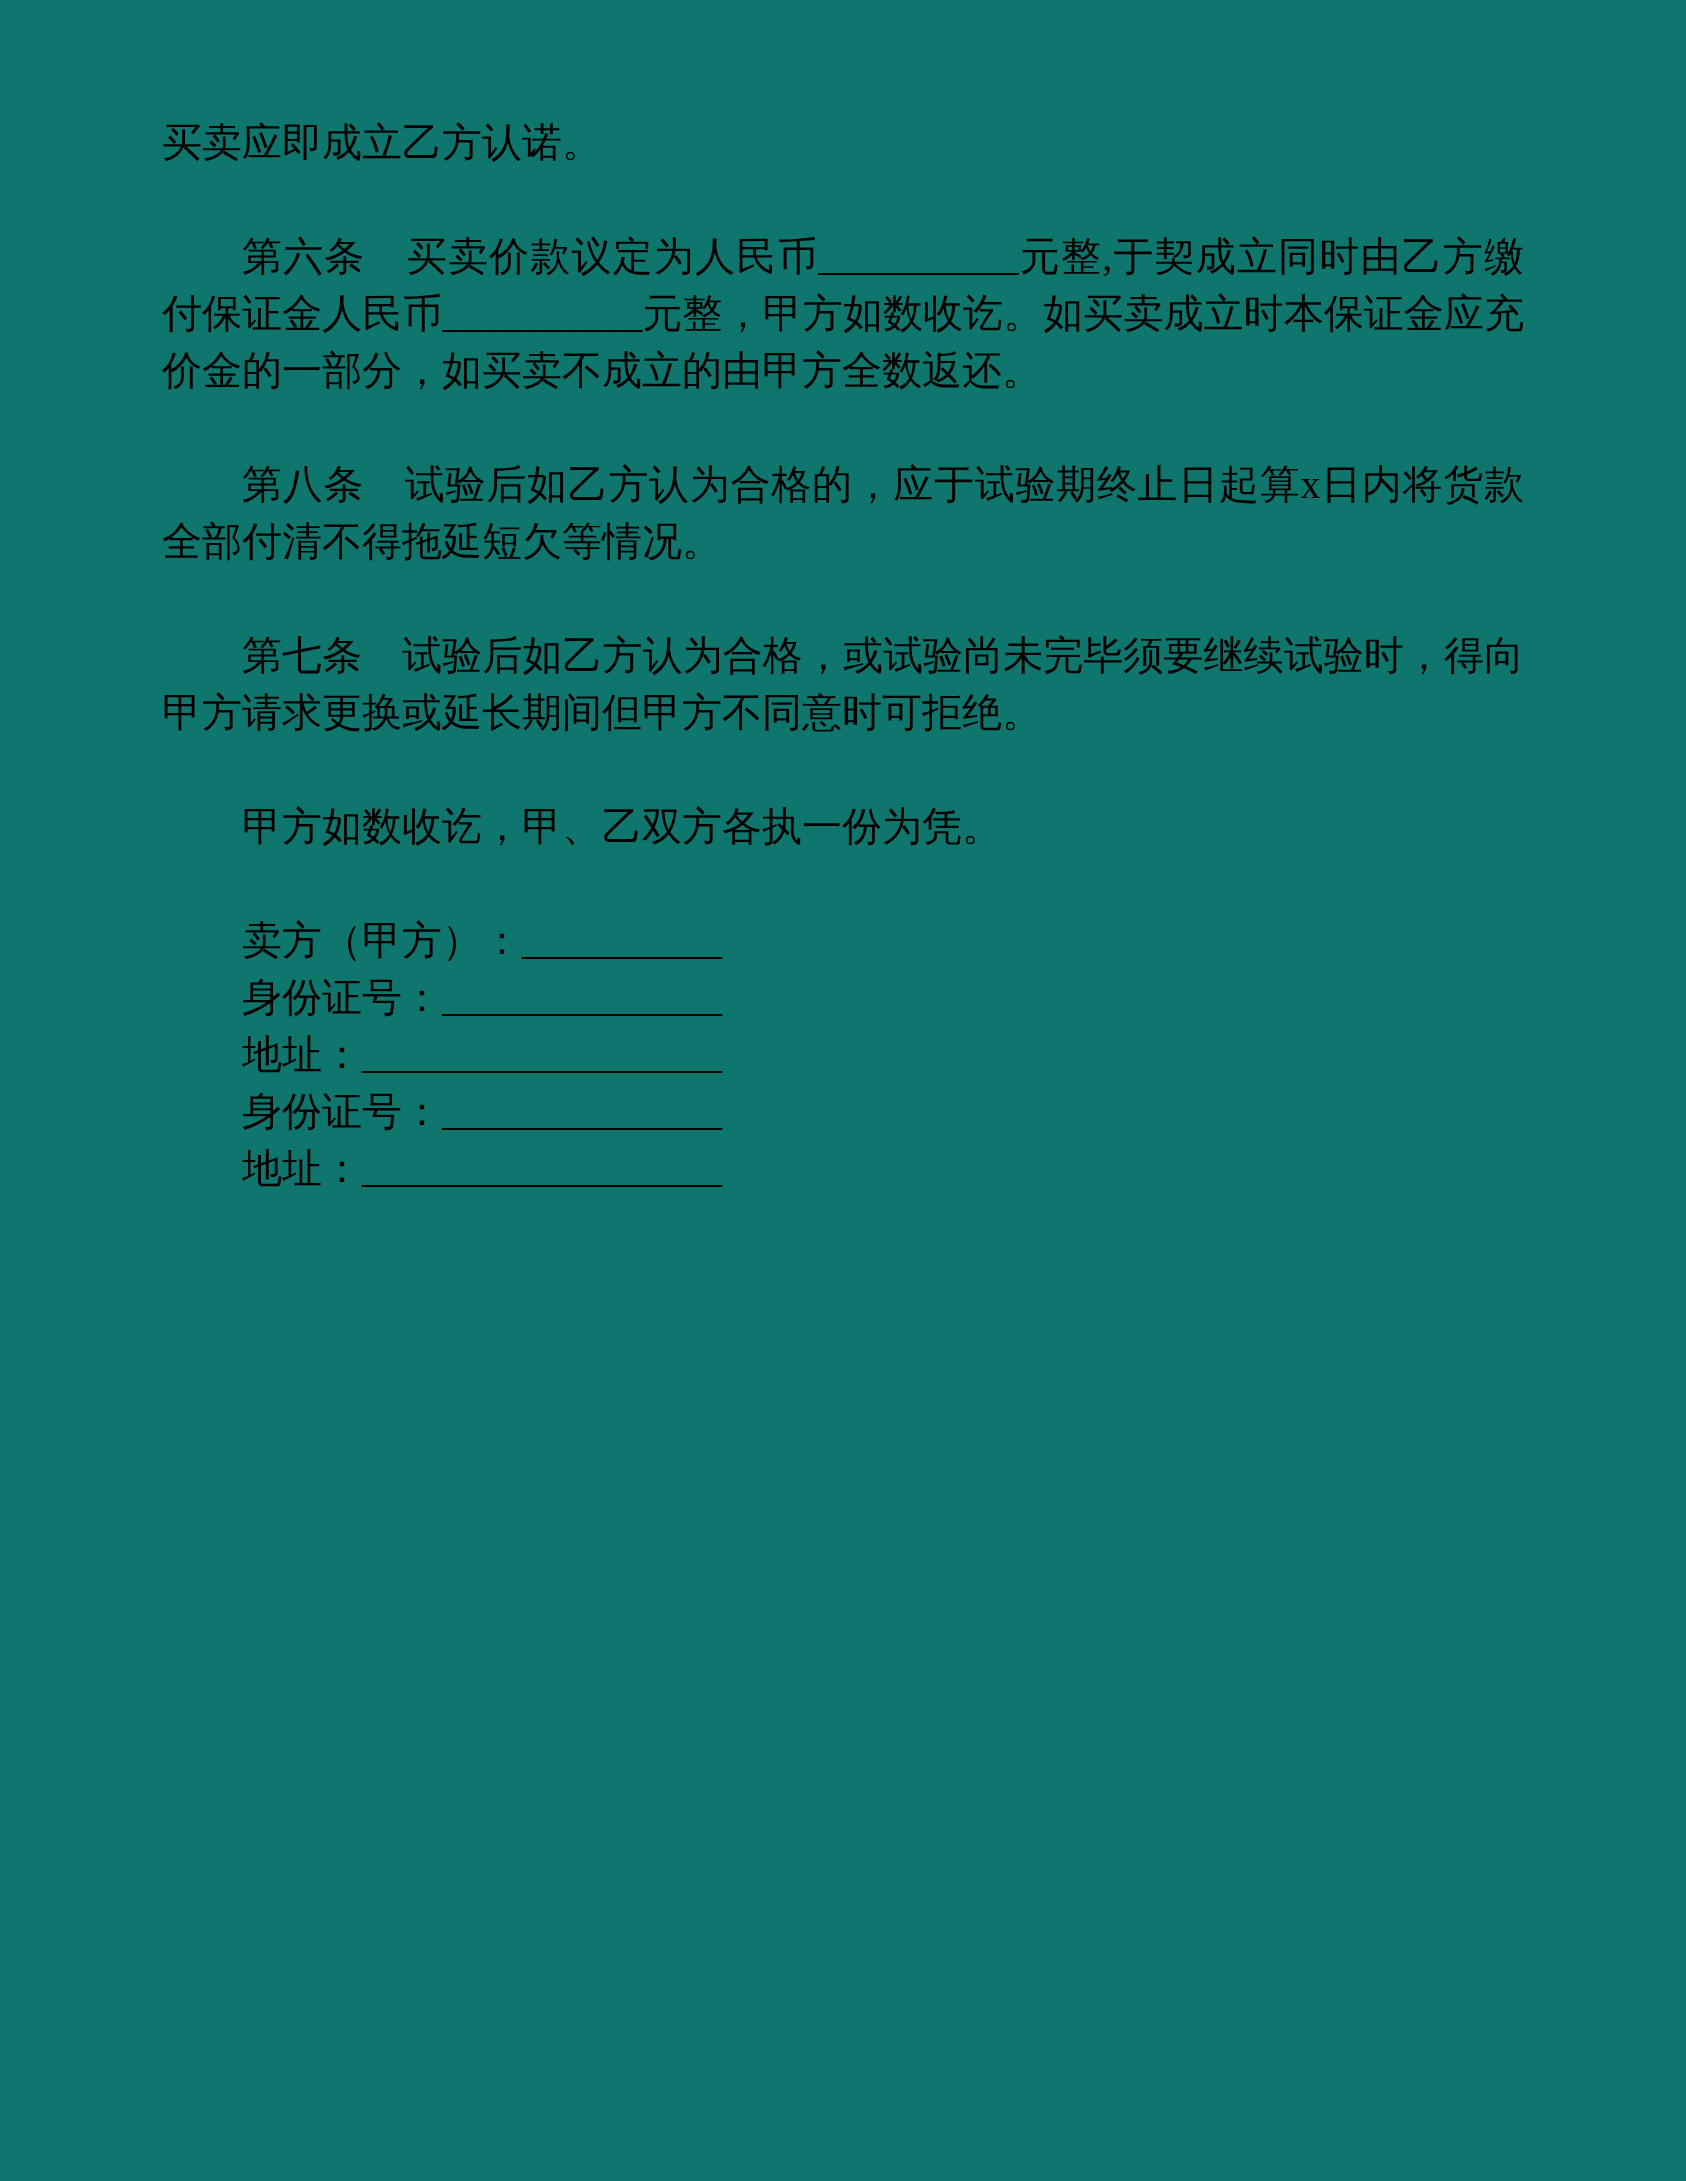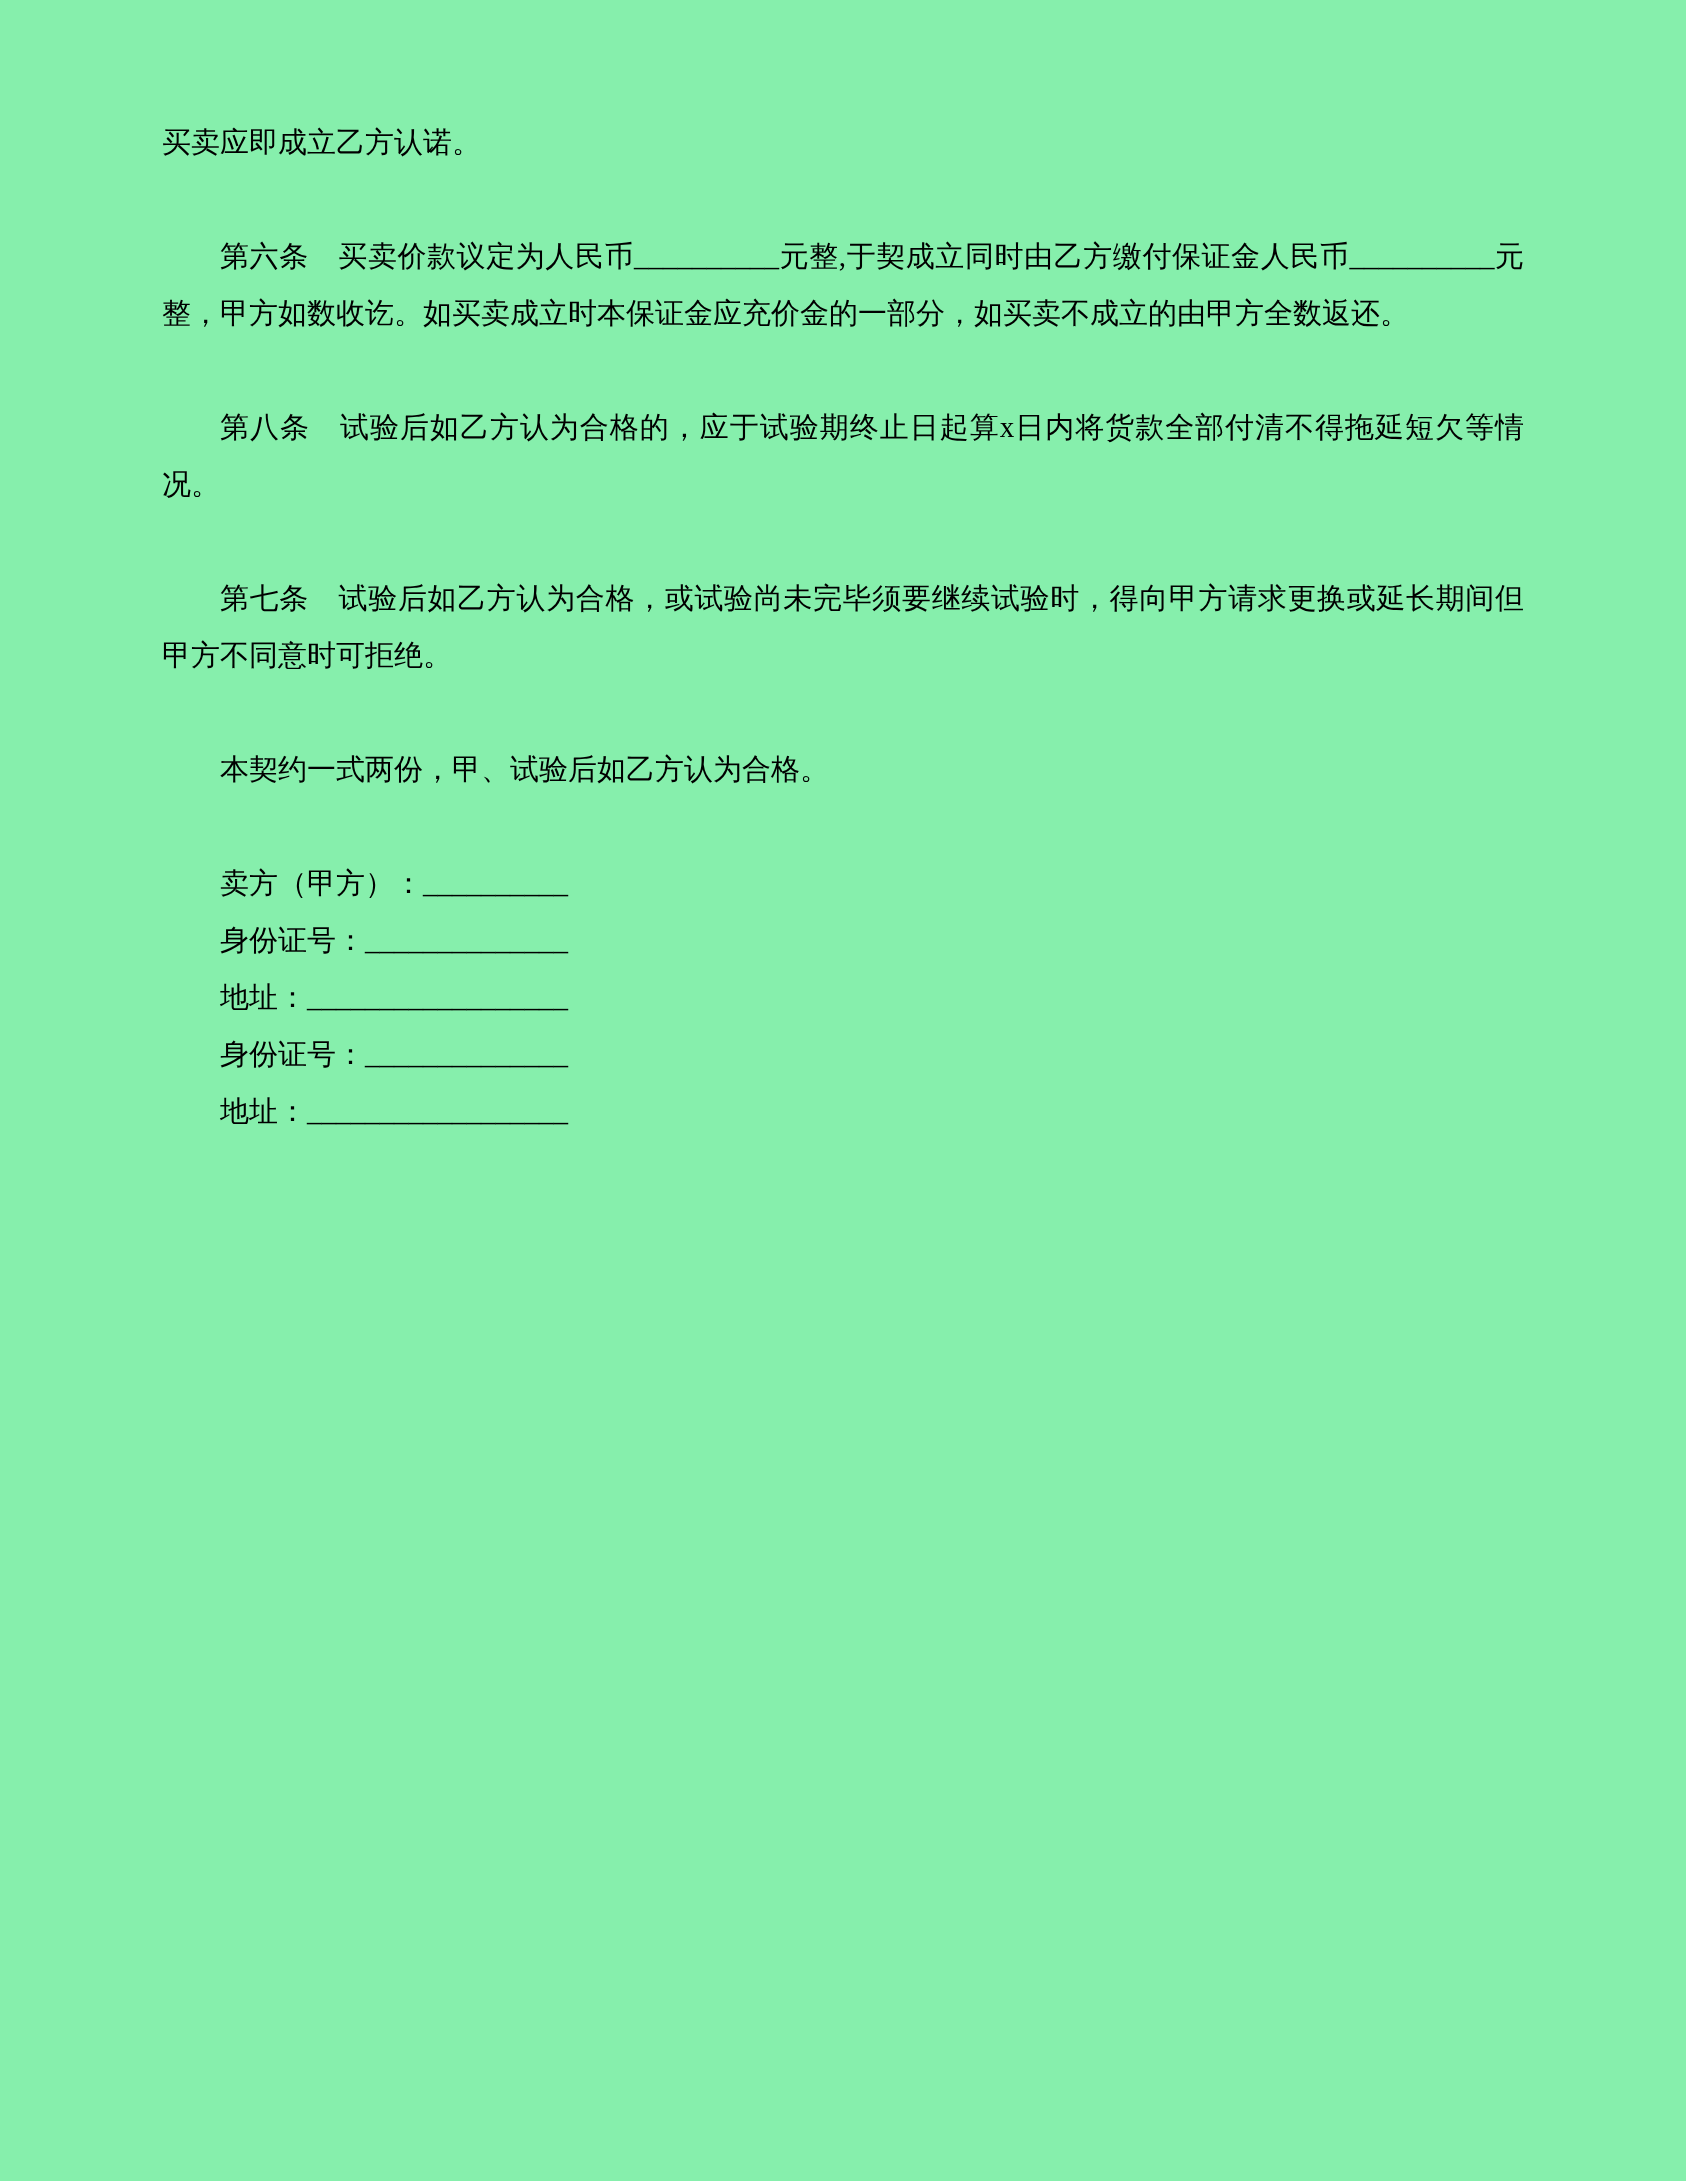--- a/index.html
+++ b/index.html
@@ -6,25 +6,25 @@
   html, body { background: #ffffff; }
   body {
     width: 1686px;
     height: 2182px;
     position: relative;
     overflow: hidden;
   }
   .page {
     width: 1686px;
     height: 2182px;
-    background: #86efac;
+    background: #0f766e;
     color: #000000;
     padding: 114px 162px 0 162px;
     font-family: "Liberation Serif", "DejaVu Serif", serif;
-    font-size: 29px;
+    font-size: 40px;
     line-height: 57px;
     overflow: hidden;
   }
   .para {
     text-align: justify;
     margin-bottom: 57px;
     word-break: break-all;
   }
   .para.indent {
     text-indent: 2em;
@@ -50,21 +50,21 @@
 <div class="page">
 
   <p class="para">买卖应即成立乙方认诺。</p>
 
   <p class="para indent">第六条　买卖价款议定为人民币__________元整,于契成立同时由乙方缴付保证金人民币__________元整，甲方如数收讫。如买卖成立时本保证金应充价金的一部分，如买卖不成立的由甲方全数返还。</p>
 
   <p class="para indent">第八条　试验后如乙方认为合格的，应于试验期终止日起算x日内将货款全部付清不得拖延短欠等情况。</p>
 
   <p class="para indent">第七条　试验后如乙方认为合格，或试验尚未完毕须要继续试验时，得向甲方请求更换或延长期间但甲方不同意时可拒绝。</p>
 
-  <p class="para indent">本契约一式两份，甲、试验后如乙方认为合格。</p>
+  <p class="para indent">甲方如数收讫，甲、乙双方各执一份为凭。</p>
 
   <div class="sig-block">
 
     <div class="sig-row">
       <span class="sig-label">卖方（甲方）：</span><span class="sig-line">__________</span>
     </div>
 
     <div class="sig-row">
       <span class="sig-label">身份证号：</span><span class="sig-line">______________</span>
     </div>

